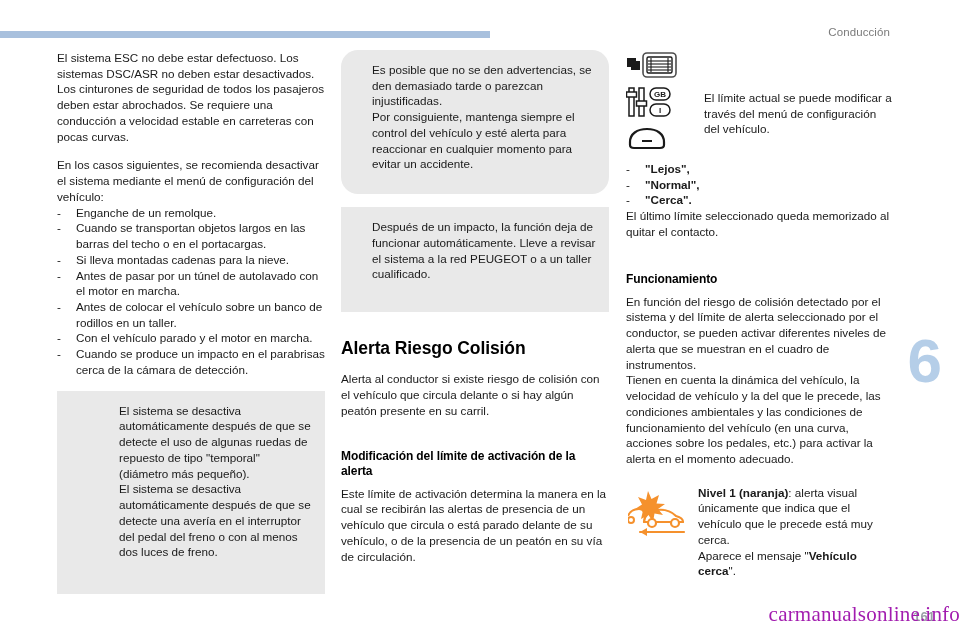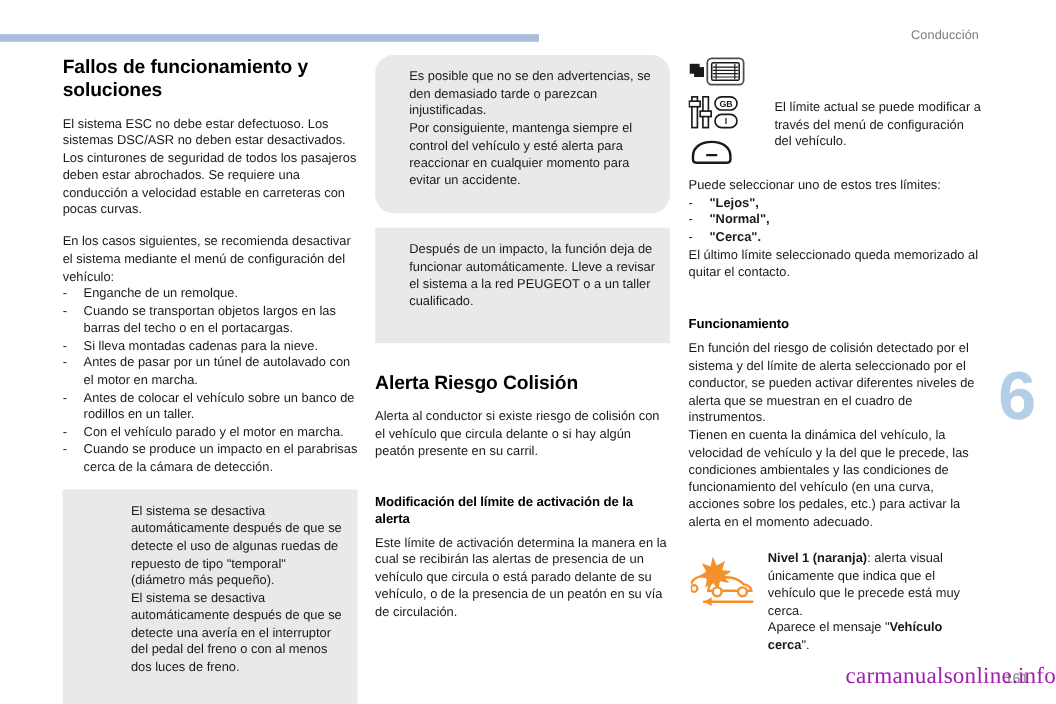--- a/index.html
+++ b/index.html
@@ -124,21 +124,20 @@
 </head>
 <body>
 
 <div class="page">
 
   <div class="header-rule"></div>
   <div class="header-section">Conducción</div>
   <div class="chapter-number">6</div>
 
   <div class="col col-left">
-    <h1 class="sec">Fallos de funcionamiento y soluciones</h1>
     <p class="body">El sistema ESC no debe estar defectuoso. Los sistemas DSC/ASR no deben estar desactivados. Los cinturones de seguridad de todos los pasajeros deben estar abrochados. Se requiere una conducción a velocidad estable en carreteras con pocas curvas.</p>
     <div class="gap"></div>
     <p class="body">En los casos siguientes, se recomienda desactivar el sistema mediante el menú de configuración del vehículo:</p>
 
     <ul class="dashlist">
       <li><span class="dash">-</span><span>Enganche de un remolque.</span></li>
       <li><span class="dash">-</span><span>Cuando se transportan objetos largos en las barras del techo o en el portacargas.</span></li>
       <li><span class="dash">-</span><span>Si lleva montadas cadenas para la nieve.</span></li>
       <li><span class="dash">-</span><span>Antes de pasar por un túnel de autolavado con el motor en marcha.</span></li>
       <li><span class="dash">-</span><span>Antes de colocar el vehículo sobre un banco de rodillos en un taller.</span></li>
@@ -213,21 +212,20 @@
         <text x="34" y="63" font-size="8" font-weight="bold" text-anchor="middle" fill="#1a1a1a" font-family="Liberation Sans, sans-serif">I</text>
 
         <path d="M4 92 C4 84 11 79 21 79 C31 79 38 84 38 92 L38 95 C38 97 36 98 34 98 L8 98 C6 98 4 97 4 95 Z" fill="#fff" stroke="#1a1a1a" stroke-width="2.2" stroke-linejoin="round"></path>
         <line x1="16" y1="91" x2="26" y2="91" stroke="#1a1a1a" stroke-width="2"></line>
       </svg>
       <div class="picto-text">El límite actual se puede modificar a través del menú de configuración del vehículo.</div>
     </div>
 
     <div class="gap-sm"></div>
 
-    <p class="body">Puede seleccionar uno de estos tres límites:</p>
     <ul class="dashlist">
       <li><span class="dash">-</span><b>"Lejos",</b></li>
       <li><span class="dash">-</span><b>"Normal",</b></li>
       <li><span class="dash">-</span><b>"Cerca".</b></li>
     </ul>
     <p class="body">El último límite seleccionado queda memorizado al quitar el contacto.</p>
 
     <div style="height:32px"></div>
 
     <h2 class="sub">Funcionamiento</h2>

